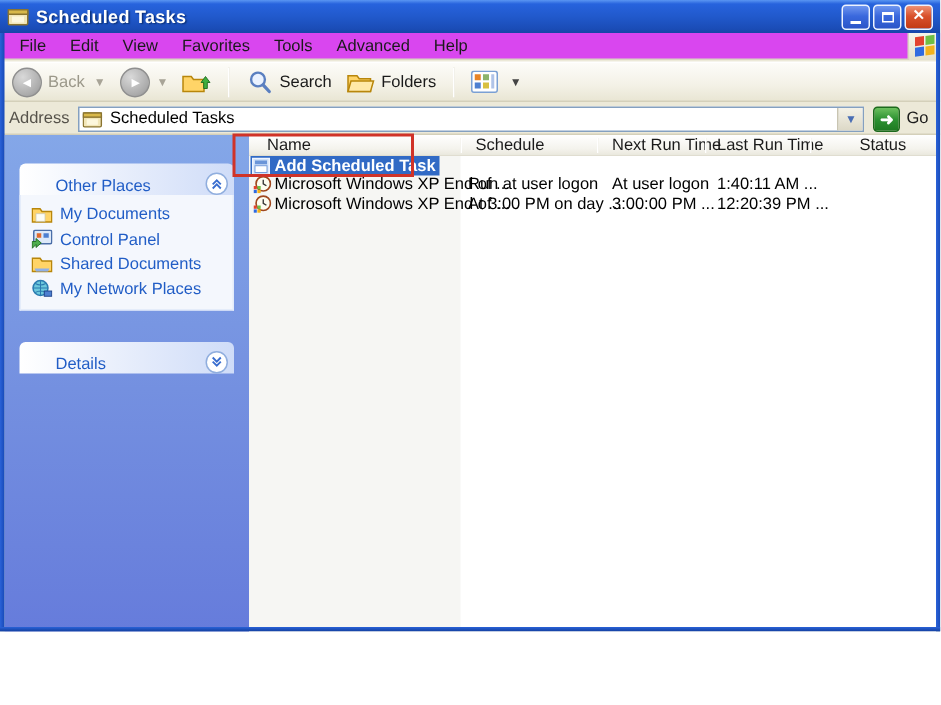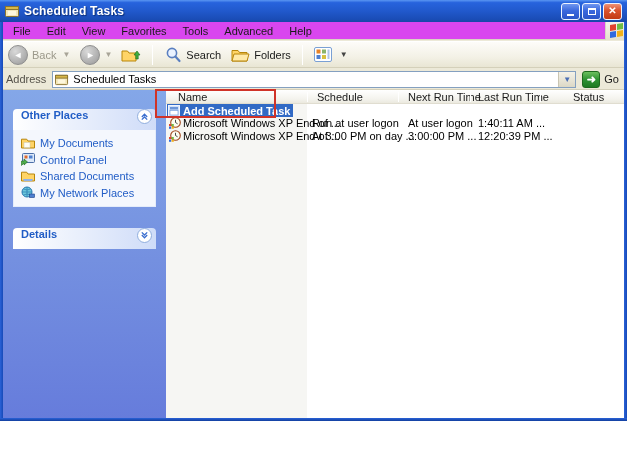--- a/index.html
+++ b/index.html
@@ -65,21 +65,21 @@
 
   
   .main { position:absolute; left:3px; top:90px; width:621px; height:377px; background:#fff; }
 
   
   .sidebar { position:absolute; left:0; top:0; width:163px; height:377px;
     background:linear-gradient(180deg,#84a7e8 0%,#7490e0 45%,#6276da 100%); }
   .panel { position:absolute; left:10px; width:143px; }
   .panel-header { height:21px; border-radius:4px 4px 0 0;
     background:linear-gradient(90deg,#ffffff 0%,#cfdcf8 100%);
-    display:flex; align-items:flex-start; padding:0 4px 0 8px; color:#215dc6; font-size:11px; font-weight:bold; }
+    display:flex; align-items:flex-end; padding:0 4px 0 24px; color:#215dc6; font-size:11px; font-weight:normal; }
   .panel-header .chev { margin-left:auto; width:15px; height:15px; border-radius:50%;
     background:#fff; border:1px solid #90aede; display:flex; align-items:center; justify-content:center; }
   .panel-body { background:#f4f7fd; border:1px solid #e4ecfa; border-top:none; padding:7px 4px 7px 7px; }
   .sb-item { display:flex; align-items:center; gap:5px; color:#215dc6; font-size:11px; margin-bottom:4px; cursor:default; }
   .sb-item:last-child { margin-bottom:0;align-items:center; }
   .op-panel { top:19px; }
   .details-panel { top:138px; }
 
   
   .listview { position:absolute; left:163px; top:0; width:458px; height:377px; background:#fff; overflow:hidden; }

